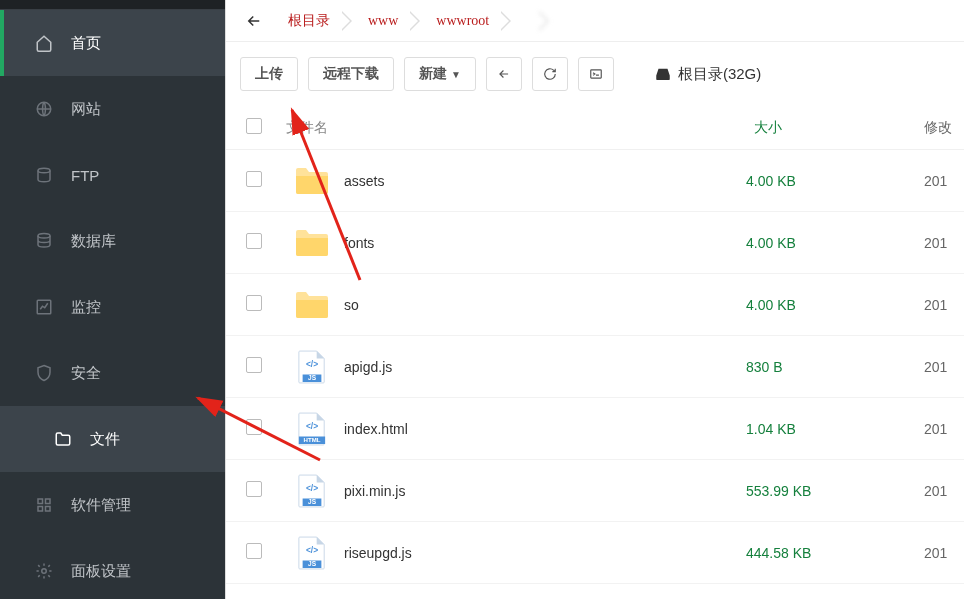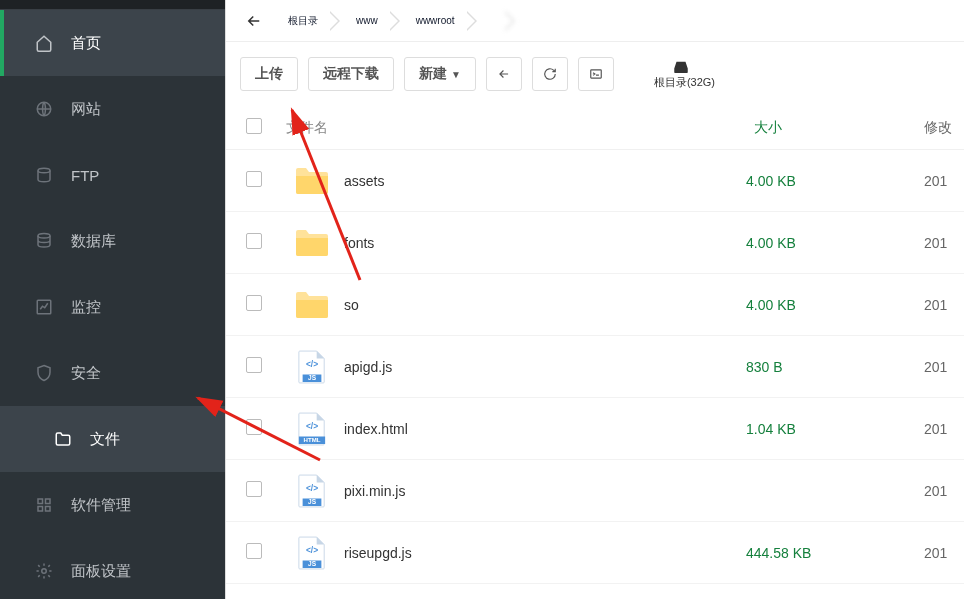--- a/index.html
+++ b/index.html
@@ -9,31 +9,31 @@
 .sidebar-top { height: 10px; background: #1e2225; border-bottom: 1px solid #393f45; }
 .sidebar-item { display: flex; align-items: center; height: 66px; padding-left: 35px; color: #c0c4c8; cursor: pointer; font-size: 15px; }
 .sidebar-item.active { background: #3c444b; color: #fff; border-left: 4px solid #22a862; padding-left: 31px; }
 .sidebar-item .icon { width: 18px; height: 18px; margin-right: 18px; display: inline-flex; align-items: center; justify-content: center; }
 .sidebar-item svg { width: 18px; height: 18px; }
 
 .main { position: absolute; left: 225px; top: 0; right: 0; height: 599px; background: #fff; border-left: 1px solid #ddd; }
 
 .breadcrumb { display: flex; align-items: center; height: 42px; padding-left: 10px; border-bottom: 1px solid #eee; }
 .bc-back { width: 36px; height: 32px; display: flex; align-items: center; justify-content: center; color: #555; cursor: pointer; }
-.bc-item { position: relative; padding: 0 22px 0 16px; height: 32px; line-height: 32px; color: #0f172a; cursor: pointer; font-size: 10px; }
+.bc-item { position: relative; padding: 0 22px 0 16px; height: 32px; line-height: 32px; color: #b91c1c; cursor: pointer; font-size: 14px; font-family: Liberation Serif, serif; }
 .bc-item::after { content: ""; position: absolute; right: 0; top: 6px; width: 0; height: 0; border-top: 10px solid transparent; border-bottom: 10px solid transparent; border-left: 10px solid #ddd; }
 .bc-item::before { content: ""; position: absolute; right: 2px; top: 6px; width: 0; height: 0; border-top: 10px solid transparent; border-bottom: 10px solid transparent; border-left: 10px solid #fff; z-index: 1; }
 .bc-item.blur { color: #bbb; filter: blur(2px); }
 
 .toolbar { display: flex; align-items: center; height: 64px; padding-left: 14px; gap: 10px; }
 .tb-btn { border: 1px solid #ddd; background: #fff; border-radius: 3px; height: 34px; padding: 0 14px; display: flex; align-items: center; color: #555; cursor: pointer; font-size: 14px; font-weight: bold; }
 .tb-btn.icon-only { padding: 0 10px; }
 .tb-btn svg { width: 14px; height: 14px; }
 .tb-caret { margin-left: 4px; font-size: 10px; }
-.disk-info { margin-left: 30px; display: flex; align-items: center; color: #333; font-size: 11px; flex-direction: column; }
+.disk-info { margin-left: 30px; display: flex; align-items: center; color: #333; font-size: 15px; }
 .disk-info svg { width: 18px; height: 16px; margin-right: 6px; }
 
 .file-table { width: 100%; }
 .ft-header { display: flex; align-items: center; height: 44px; border-bottom: 1px solid #f0f0f0; padding-left: 20px; color: #888; font-size: 14px; justify-content: space-between; }
 .ft-row { display: flex; align-items: center; height: 62px; border-bottom: 1px solid #f2f2f2; padding-left: 20px; gap: 8px; }
 .col-check { width: 40px; }
 .col-name { flex: 1; display: flex; align-items: center; }
 .col-size { width: 170px; color: #15803d; }
 .col-date { width: 40px; color: #666; text-align: left; }
 .chk { width: 16px; height: 16px; border: 1px solid #bbb; border-radius: 2px; display: inline-block; }
@@ -268,20 +268,21 @@
               <svg viewBox="0 0 32 36" width="30" height="34">
                 <path fill="#fff" stroke="#c7d6e6" d="M3 1h18l8 8v25a1 1 0 01-1 1H3a1 1 0 01-1-1V2a1 1 0 011-1z"></path>
                 <path fill="#c7d6e6" d="M21 1v8h8z"></path>
                 <text x="16" y="18" text-anchor="middle" fill="#4a90d9" font-size="9" font-weight="bold">&lt;/&gt;</text>
                 <rect x="6" y="26" width="20" height="8" fill="#4a90d9"></rect>
                 <text x="16" y="32" text-anchor="middle" fill="#fff" font-size="7" font-weight="bold">JS</text>
               </svg>
             </span>
             <span class="file-name">pixi.min.js</span>
           </div>
+          <div class="col-size">553.99 KB</div>
           <div class="col-date">201</div>
         </div>
         <div class="ft-row">
           <div class="col-check"><span class="chk"></span></div>
           <div class="col-name">
             <span class="file-icon">
               <svg viewBox="0 0 32 36" width="30" height="34">
                 <path fill="#fff" stroke="#c7d6e6" d="M3 1h18l8 8v25a1 1 0 01-1 1H3a1 1 0 01-1-1V2a1 1 0 011-1z"></path>
                 <path fill="#c7d6e6" d="M21 1v8h8z"></path>
                 <text x="16" y="18" text-anchor="middle" fill="#4a90d9" font-size="9" font-weight="bold">&lt;/&gt;</text>

